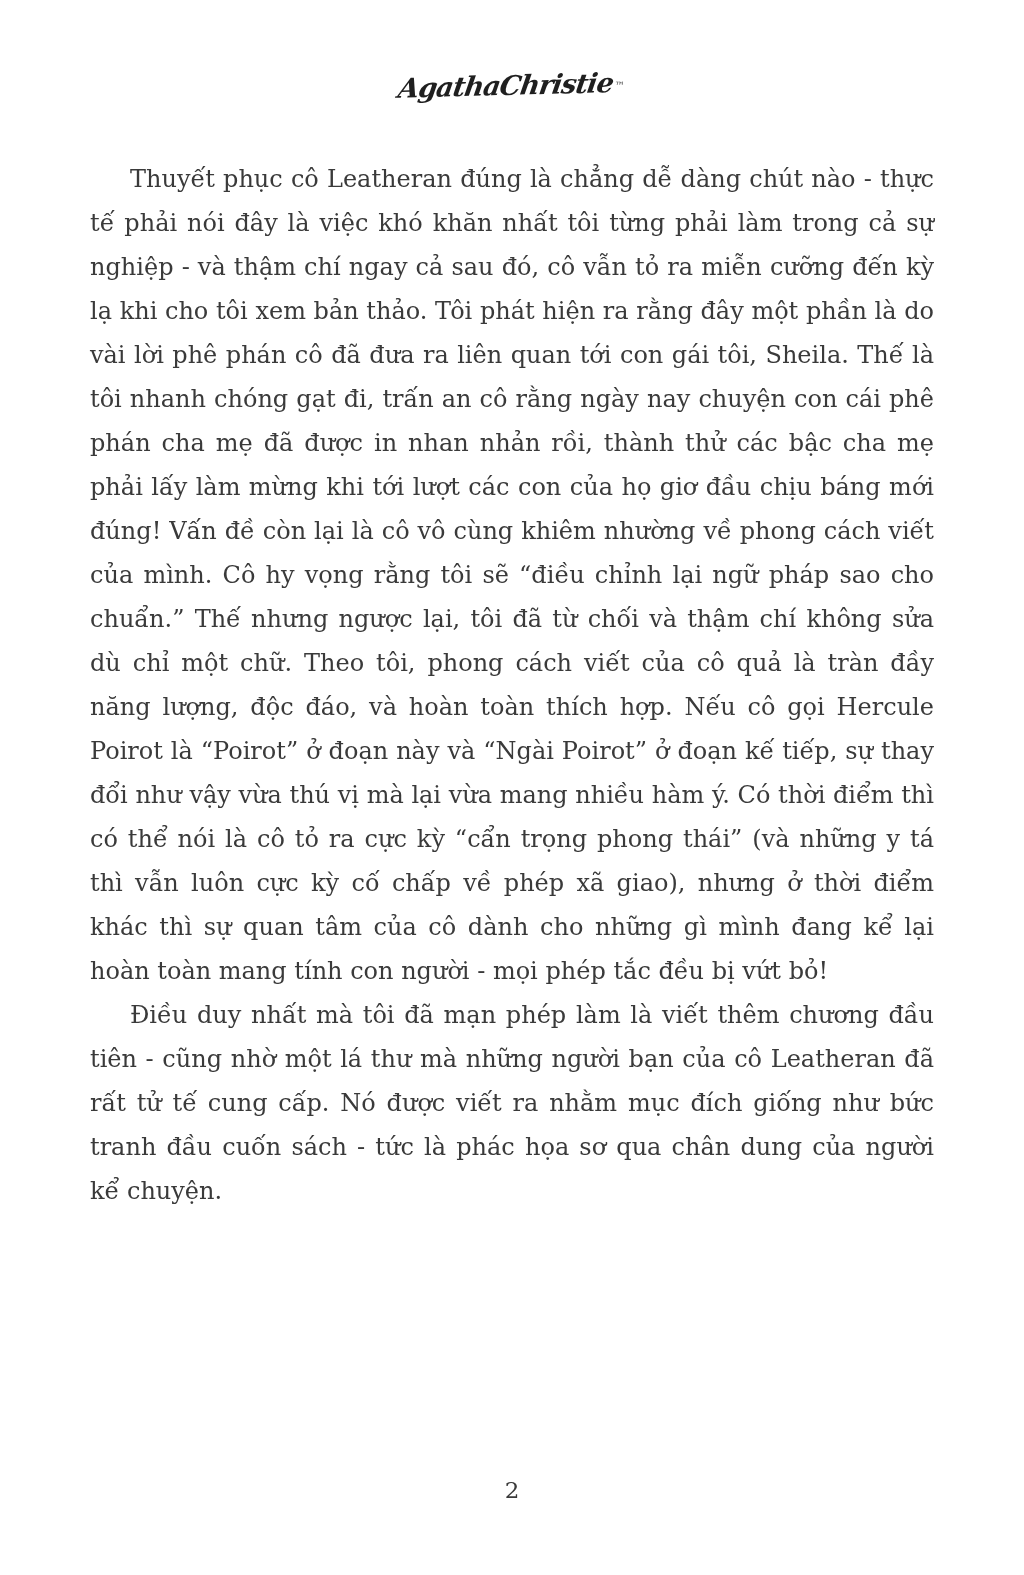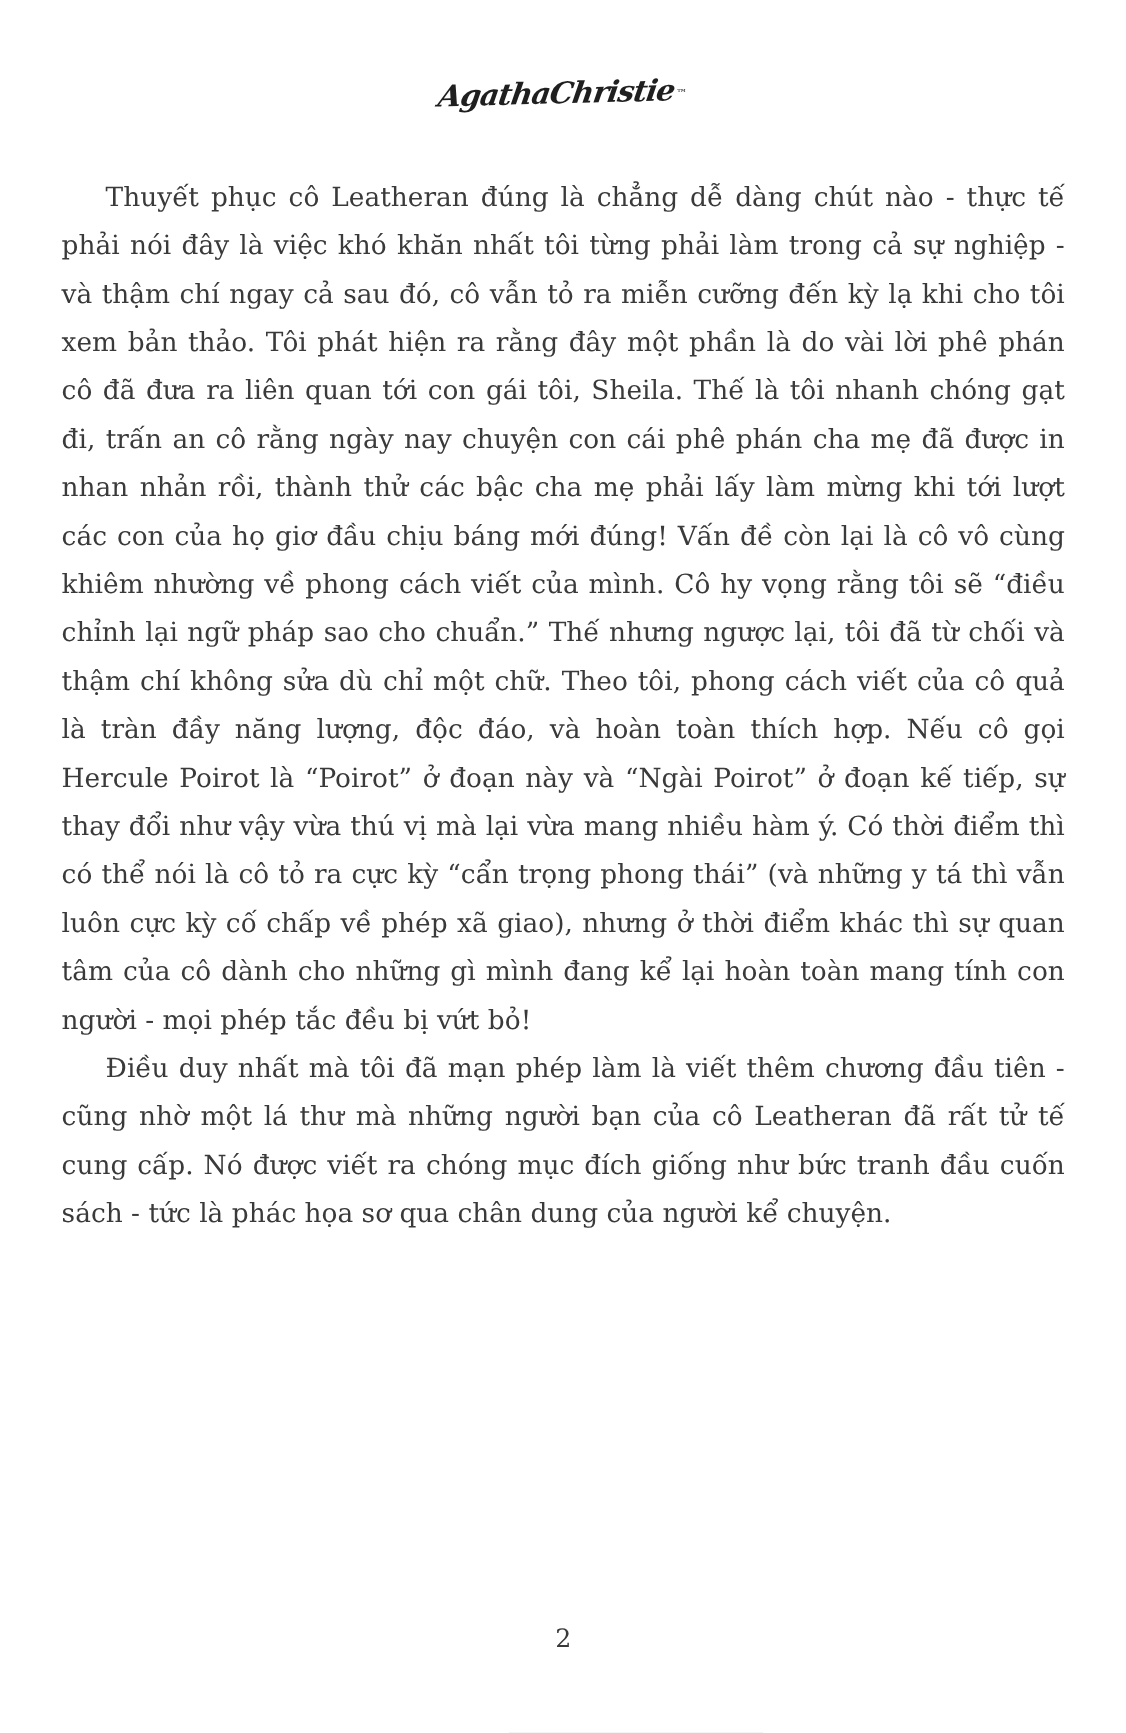--- a/index.html
+++ b/index.html
@@ -35,21 +35,21 @@
   }
   .sig-mark {
     display: inline-block;
     font-size: 10px;
     color: #2a2a2a;
     vertical-align: super;
     margin-left: 2px;
   }
   .page-body {
     margin-top: 56px;
-    padding: 0 56px;
+    padding: 0 90px;
     font-size: 24px;
     line-height: 44px;
     text-align: justify;
     text-justify: inter-word;
   }
   .para {
     margin: 0;
     text-indent: 40px;
   }
   .page-footer {
@@ -69,20 +69,20 @@
 <body>
 
 <div class="page">
 
   <header class="page-header">
     <span class="signature">AgathaChristie</span><span class="sig-mark">™</span>
   </header>
 
   <main class="page-body">
     <p class="para">Thuyết phục cô Leatheran đúng là chẳng dễ dàng chút nào - thực tế phải nói đây là việc khó khăn nhất tôi từng phải làm trong cả sự nghiệp - và thậm chí ngay cả sau đó, cô vẫn tỏ ra miễn cưỡng đến kỳ lạ khi cho tôi xem bản thảo. Tôi phát hiện ra rằng đây một phần là do vài lời phê phán cô đã đưa ra liên quan tới con gái tôi, Sheila. Thế là tôi nhanh chóng gạt đi, trấn an cô rằng ngày nay chuyện con cái phê phán cha mẹ đã được in nhan nhản rồi, thành thử các bậc cha mẹ phải lấy làm mừng khi tới lượt các con của họ giơ đầu chịu báng mới đúng! Vấn đề còn lại là cô vô cùng khiêm nhường về phong cách viết của mình. Cô hy vọng rằng tôi sẽ “điều chỉnh lại ngữ pháp sao cho chuẩn.” Thế nhưng ngược lại, tôi đã từ chối và thậm chí không sửa dù chỉ một chữ. Theo tôi, phong cách viết của cô quả là tràn đầy năng lượng, độc đáo, và hoàn toàn thích hợp. Nếu cô gọi Hercule Poirot là “Poirot” ở đoạn này và “Ngài Poirot” ở đoạn kế tiếp, sự thay đổi như vậy vừa thú vị mà lại vừa mang nhiều hàm ý. Có thời điểm thì có thể nói là cô tỏ ra cực kỳ “cẩn trọng phong thái” (và những y tá thì vẫn luôn cực kỳ cố chấp về phép xã giao), nhưng ở thời điểm khác thì sự quan tâm của cô dành cho những gì mình đang kể lại hoàn toàn mang tính con người - mọi phép tắc đều bị vứt bỏ!</p>
-    <p class="para">Điều duy nhất mà tôi đã mạn phép làm là viết thêm chương đầu tiên - cũng nhờ một lá thư mà những người bạn của cô Leatheran đã rất tử tế cung cấp. Nó được viết ra chóng mục đích giống như bức tranh đầu cuốn sách - tức là phác họa sơ qua chân dung của người kể chuyện.</p>
+    <p class="para">Điều duy nhất mà tôi đã mạn phép làm là viết thêm chương đầu tiên - cũng nhờ một lá thư mà những người bạn của cô Leatheran đã rất tử tế cung cấp. Nó được viết ra nhằm mục đích giống như bức tranh đầu cuốn sách - tức là phác họa sơ qua chân dung của người kể chuyện.</p>
   </main>
 
   <footer class="page-footer">
     <span class="page-number">2</span>
   </footer>
 
 </div>
 
 </body></html>

